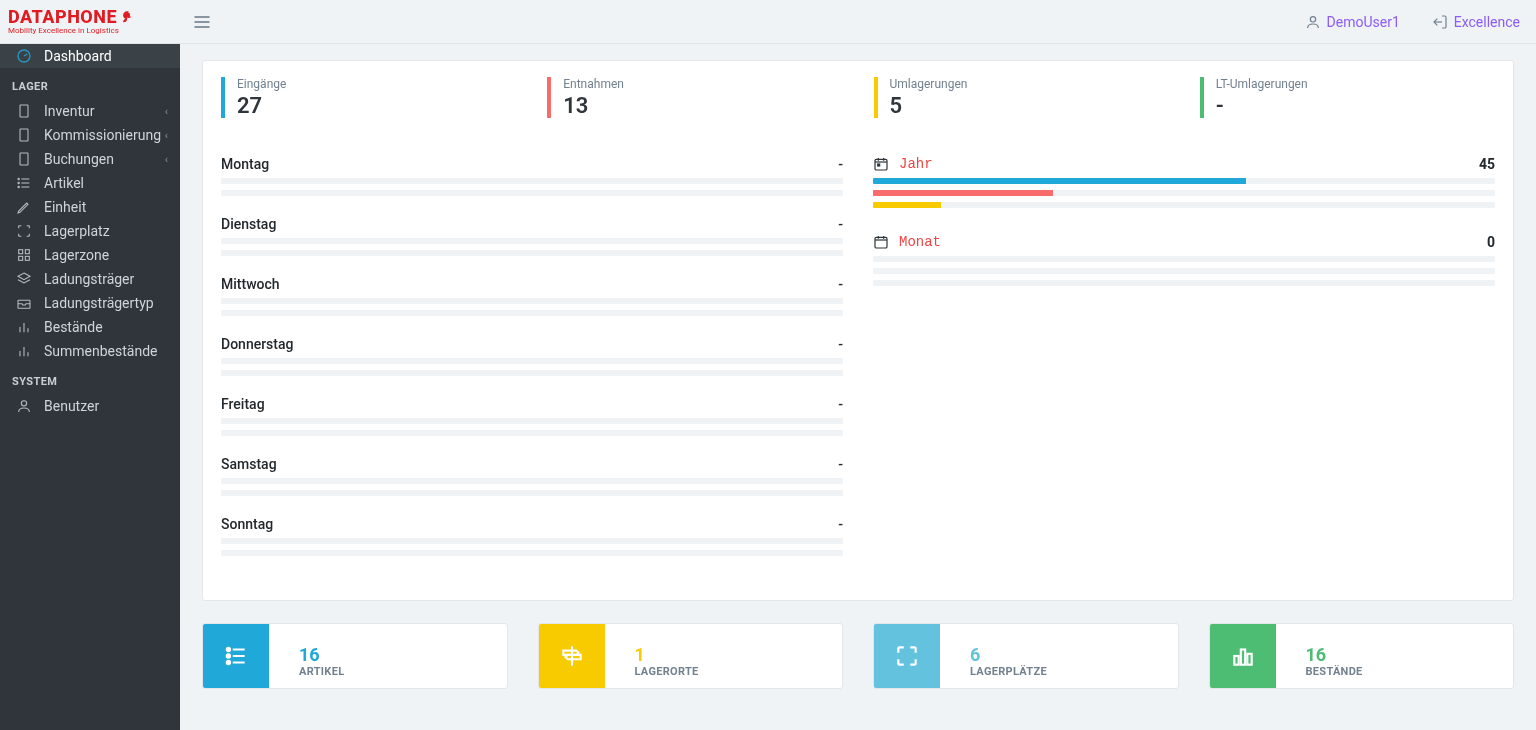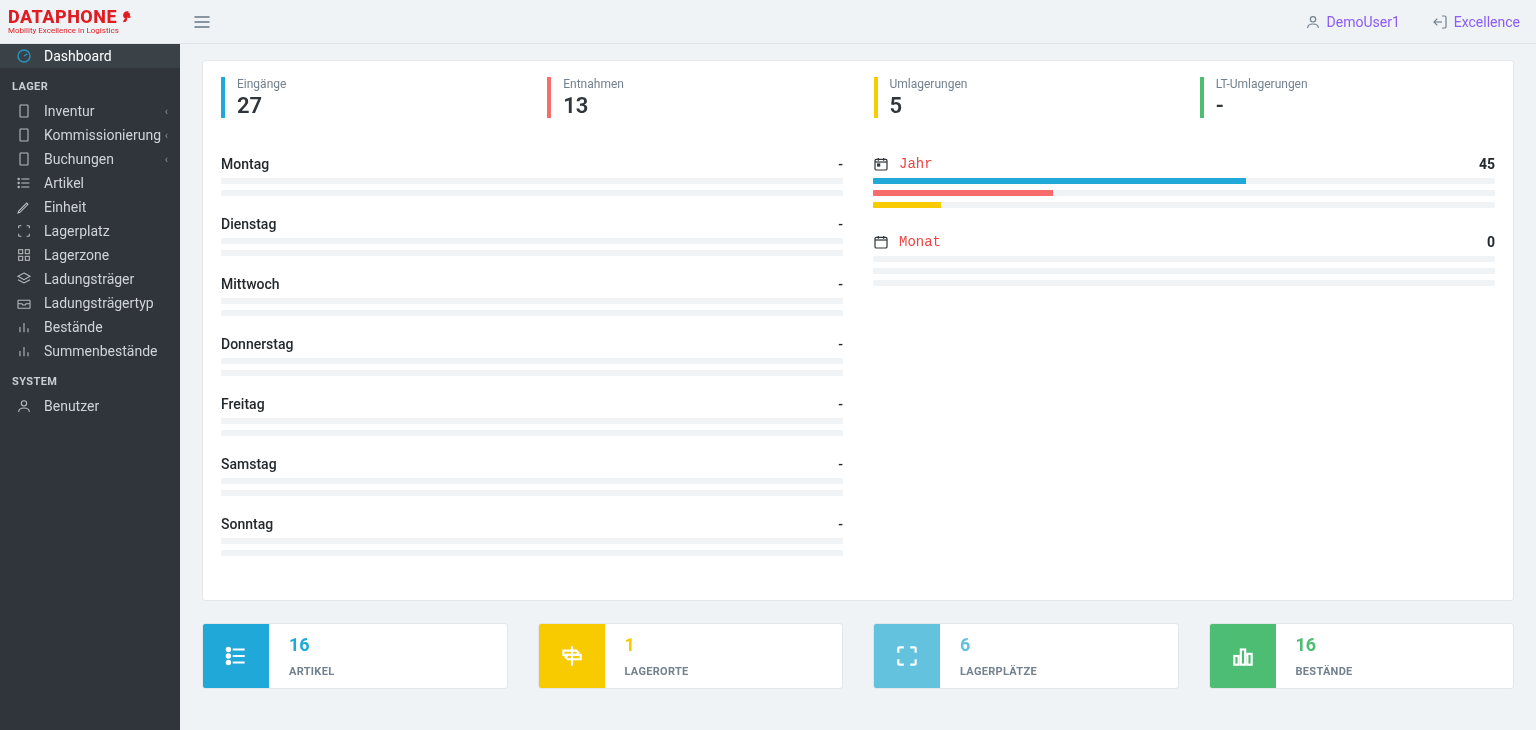--- a/index.html
+++ b/index.html
@@ -138,21 +138,21 @@
 
   
   .tiles { display:flex; gap: 30px; margin-top: 22px;}
   .tile { flex:1; display:flex; background:#fff; border:1px solid #e4e7ea; border-radius:3px; height:66px; overflow:hidden;}
   .tile .ic { width:66px; display:flex; align-items:center; justify-content:center; color:#fff;}
   .tile .ic svg { width:26px; height:26px;}
   .tile.blue0  .ic { background:#20a8d8;}
   .tile.yellow .ic { background:#f8cb00;}
   .tile.blue1  .ic { background:#63c2de;}
   .tile.green  .ic { background:#4dbd74;}
-  .tile .tx { padding: 10px 20px; display:flex; flex-direction:column; justify-content:space-between;}
+  .tile .tx { padding: 10px 30px; display:flex; flex-direction:column; justify-content:flex-end;}
   .tile .num  { font-size:18px; font-weight:700;}
   .tile.blue0  .num { color:#20a8d8;}
   .tile.yellow .num { color:#f8cb00;}
   .tile.blue1  .num { color:#63c2de;}
   .tile.green  .num { color:#4dbd74;}
   .tile .cap  { font-size:11px; font-weight:700; color:#73818f; letter-spacing:.3px;}
 </style>
 </head>
 <body>
 

